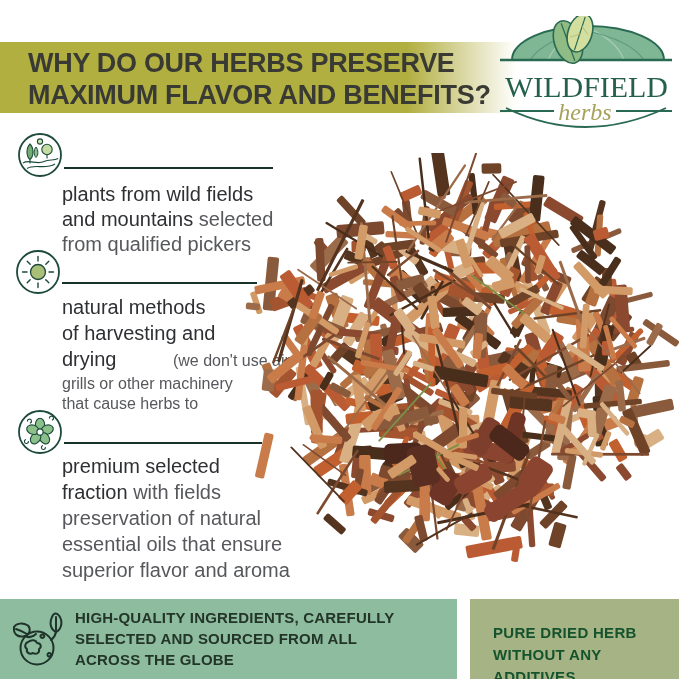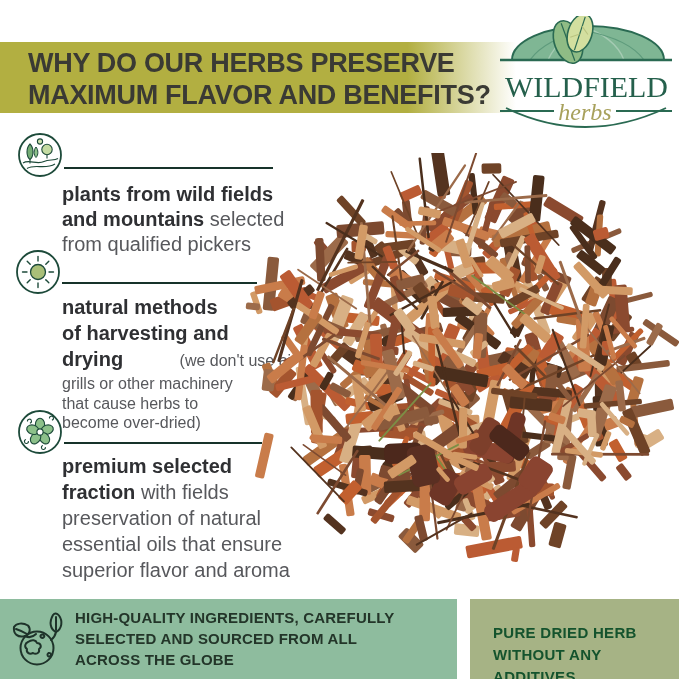--- a/index.html
+++ b/index.html
@@ -19,21 +19,21 @@
   .f-icon{position:absolute;width:46px;height:46px;}
   .i1{left:17px;top:132px}.i2{left:15px;top:249px}.i3{left:17px;top:409px}
   .f-line{position:absolute;height:2px;background:#17332a;}
   .l1{left:64px;top:167px;width:209px}
   .l2{left:62px;top:282px;width:195px}
   .l3{left:64px;top:442px;width:198px}
   .f-text{position:absolute;left:62px;color:#57585c;font-size:20px;line-height:25px;}
   .t1{top:182px;width:250px}
   .t2{top:294px;width:240px;line-height:26px}
   .t3{top:453px;width:260px;line-height:26px}
-  .f-text b{color:#2f3033;font-weight:700;}
+  .f-text b{color:#2f3033;font-weight:400;}
   .sm{font-size:16px;font-weight:400;color:#57585c;}
   .sm-line{font-size:16px;line-height:19.5px;}
   .gap{padding-left:4px;margin-left:48px;}
 
   
   .photo{position:absolute;left:230px;top:153px;width:450px;height:418px;}
 
   
   .footer-left{position:absolute;left:0;top:599px;width:457px;height:80px;background:#8ebc9e;text-decoration:underline;}
   .footer-right{position:absolute;left:470px;top:599px;width:209px;height:80px;background:#a6b385;}
@@ -122,21 +122,20 @@
       </g>
     </svg>
   </div>
   <div class="f-line l2"></div>
   <div class="f-text t2">
     <div><b>natural methods</b></div>
     <div><b>of harvesting and</b></div>
     <div><b>drying</b><span class="sm gap"> (we don't use air</span></div>
     <div class="sm-line">grills or other machinery</div>
     <div class="sm-line">that cause herbs to</div>
-    <div class="sm-line">become over-dried)</div>
   </div>
 
   <div class="f-icon i3">
     <svg width="46" height="46" viewBox="0 0 46 46">
       <circle cx="23" cy="23" r="21" fill="#fff" stroke="#1d4a3a" stroke-width="1.8"></circle>
       <g>
         <ellipse cx="23" cy="15.5" rx="4.6" ry="6.2" fill="#8cc08a" stroke="#1d4a3a" stroke-width="1.1"></ellipse>
         <ellipse cx="30.2" cy="20.7" rx="4.6" ry="6.2" transform="rotate(72 30.2 20.7)" fill="#8cc08a" stroke="#1d4a3a" stroke-width="1.1"></ellipse>
         <ellipse cx="27.4" cy="29.2" rx="4.6" ry="6.2" transform="rotate(144 27.4 29.2)" fill="#8cc08a" stroke="#1d4a3a" stroke-width="1.1"></ellipse>
         <ellipse cx="18.6" cy="29.2" rx="4.6" ry="6.2" transform="rotate(-144 18.6 29.2)" fill="#8cc08a" stroke="#1d4a3a" stroke-width="1.1"></ellipse>

